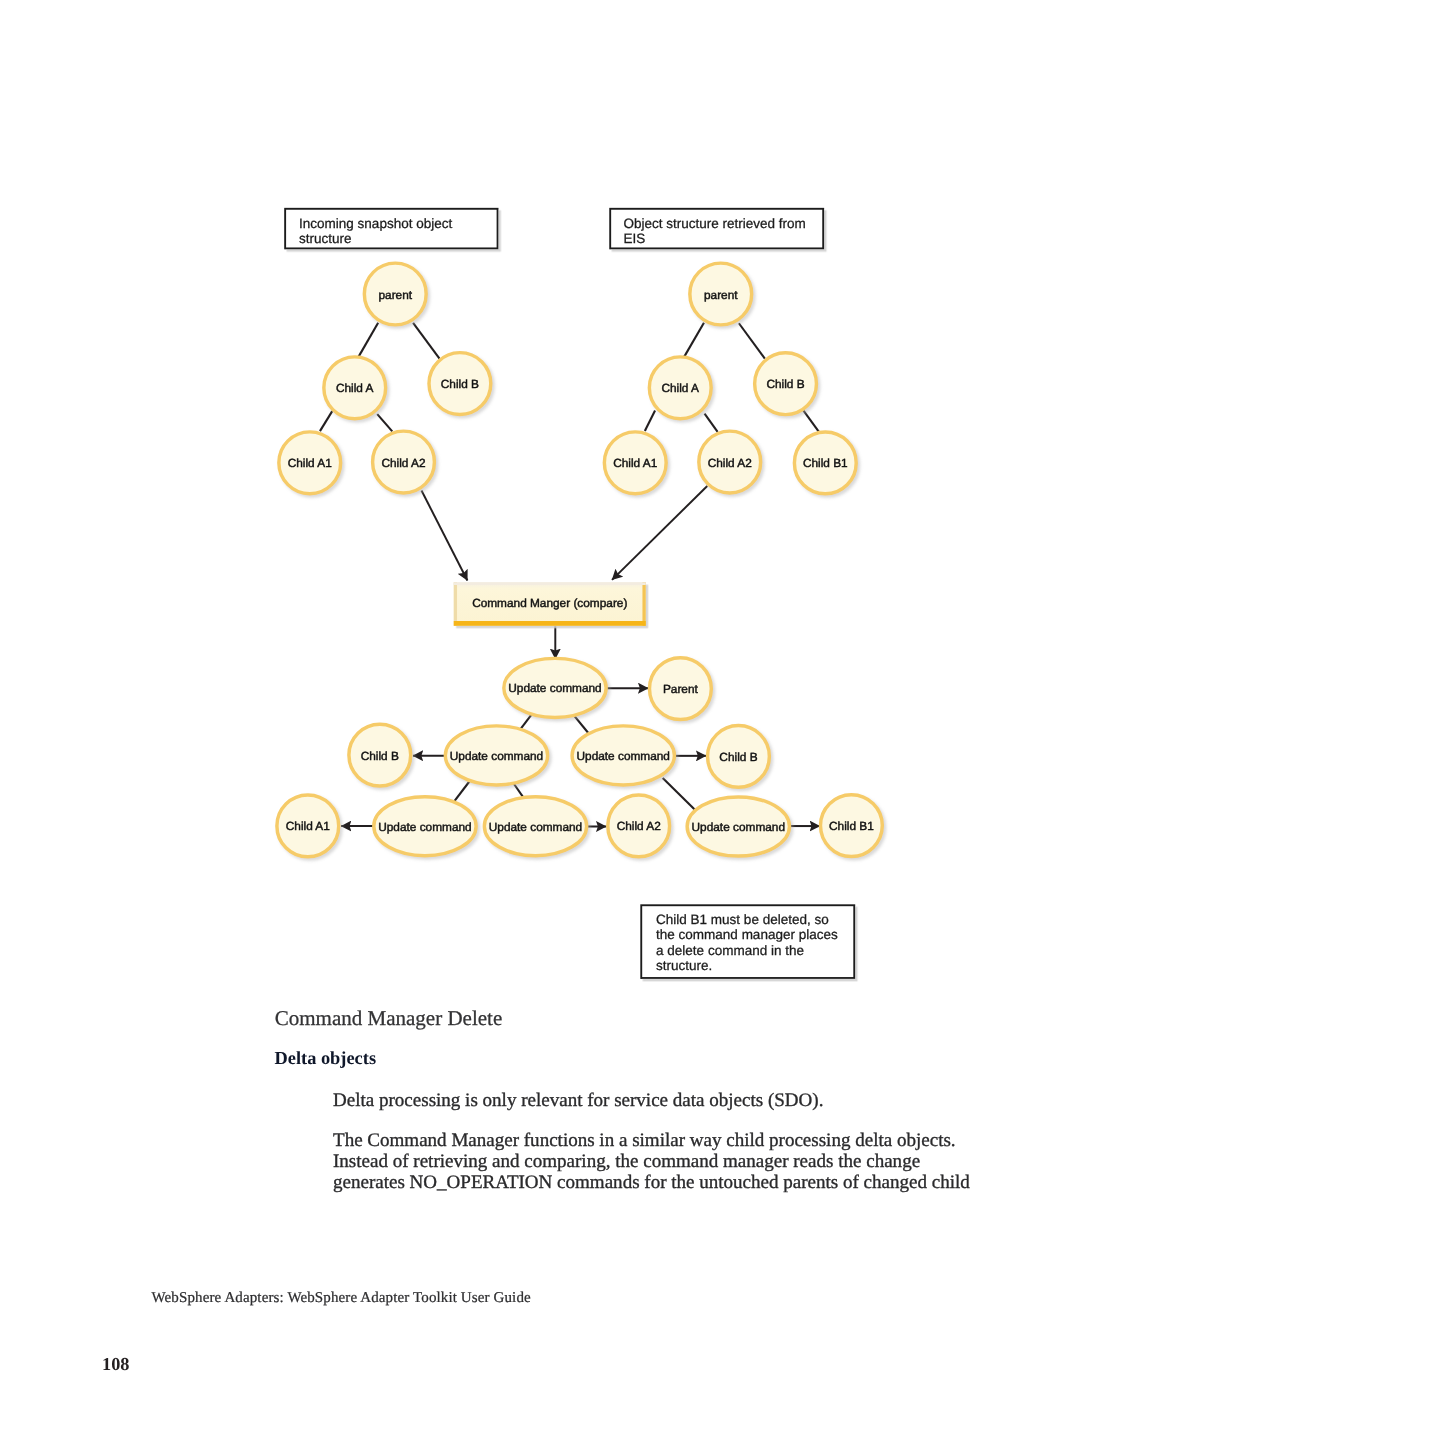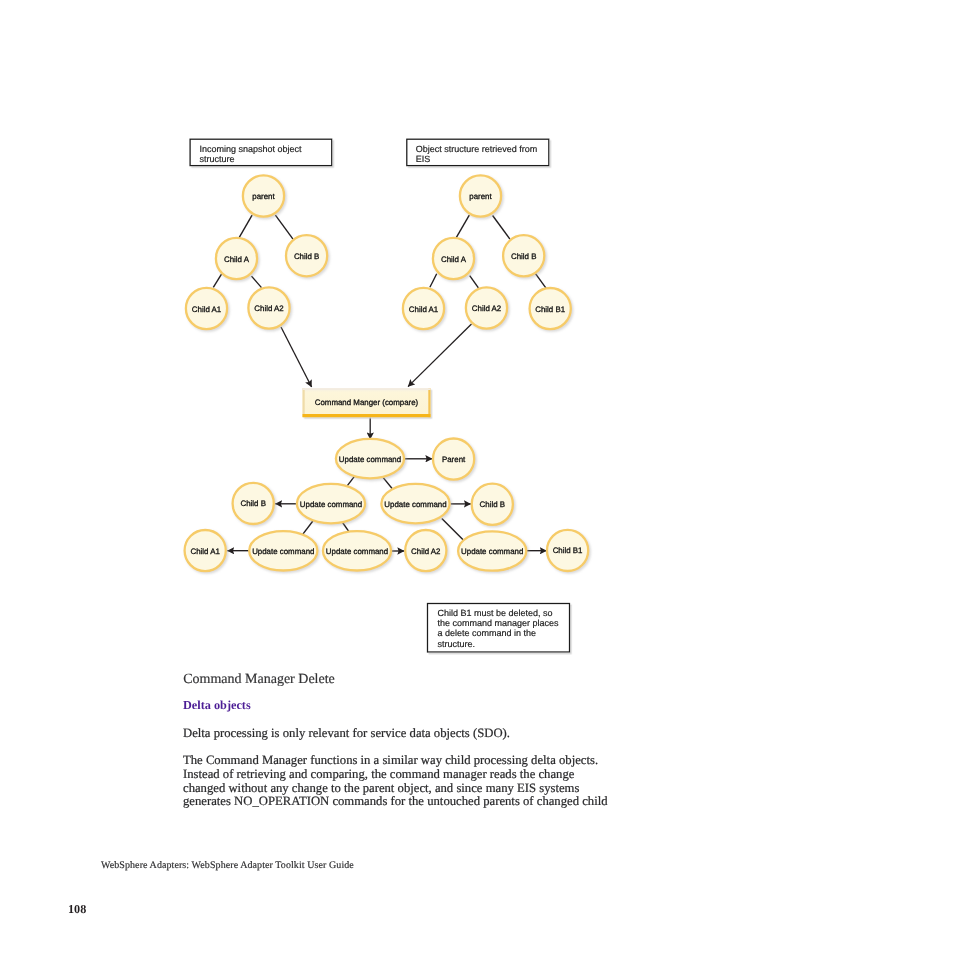--- a/index.html
+++ b/index.html
@@ -14,23 +14,23 @@
               stroke:#121212;stroke-width:0.3px;paint-order:stroke fill;
               text-anchor:middle;dominant-baseline:central;}
   .callout-text{font-family:"Liberation Sans",sans-serif;font-size:9px;fill:#1b1b1b;
                 stroke:#1b1b1b;stroke-width:0.18px;paint-order:stroke fill;}
 
   
   .caption{position:absolute;font-family:"Liberation Serif",serif;
            font-size:14px;color:#333335;white-space:nowrap;
            -webkit-text-stroke:0.18px #333335;}
   .heading{position:absolute;font-family:"Liberation Serif",serif;font-weight:bold;
-           font-size:12.25px;color:#4c1d95;white-space:nowrap;}
+           font-size:12.25px;color:#0f172a;white-space:nowrap;}
   .para{position:absolute;font-family:"Liberation Serif",serif;font-size:12.7px;
-        color:#2a2a2c;line-height:13.78px;text-align:left;white-space:nowrap;
+        color:#2a2a2c;line-height:13.78px;text-align:left;white-space:nowrap;margin-left:39px;
         -webkit-text-stroke:0.22px #2a2a2c;}
   .footer-num{position:absolute;font-family:"Liberation Serif",serif;font-weight:bold;
               font-size:12.2px;color:#231f20;}
   .footer-txt{position:absolute;font-family:"Liberation Serif",serif;font-size:10px;
               color:#2e2e30;white-space:nowrap;letter-spacing:0.08px;
               -webkit-text-stroke:0.16px #2e2e30;}
 </style>
 </head>
 <body>
 
@@ -225,19 +225,18 @@
 
   <div class="caption" style="left:183.2px;top:672px;">Command Manager Delete</div>
 
   <div class="heading" style="left:183px;top:698px;">Delta objects</div>
 
   <div class="para" style="left:183px;top:727px;width:340px;">Delta processing is only relevant for service data objects (SDO).</div>
 
   <div class="para" style="left:183px;top:754px;width:470px;">
     <div>The Command Manager functions in a similar way child processing delta objects.</div>
     <div>Instead of retrieving and comparing, the command manager reads the change</div>
-    <div>changed without any change to the parent object, and since many EIS systems</div>
     <div>generates NO_OPERATION commands for the untouched parents of changed child</div>
   </div>
 
   <div class="footer-num" style="left:68px;top:902px;">108</div>
   <div class="footer-txt" style="left:101px;top:860px;">WebSphere Adapters:  WebSphere Adapter Toolkit User Guide</div>
 </div>
 
 </body></html>

